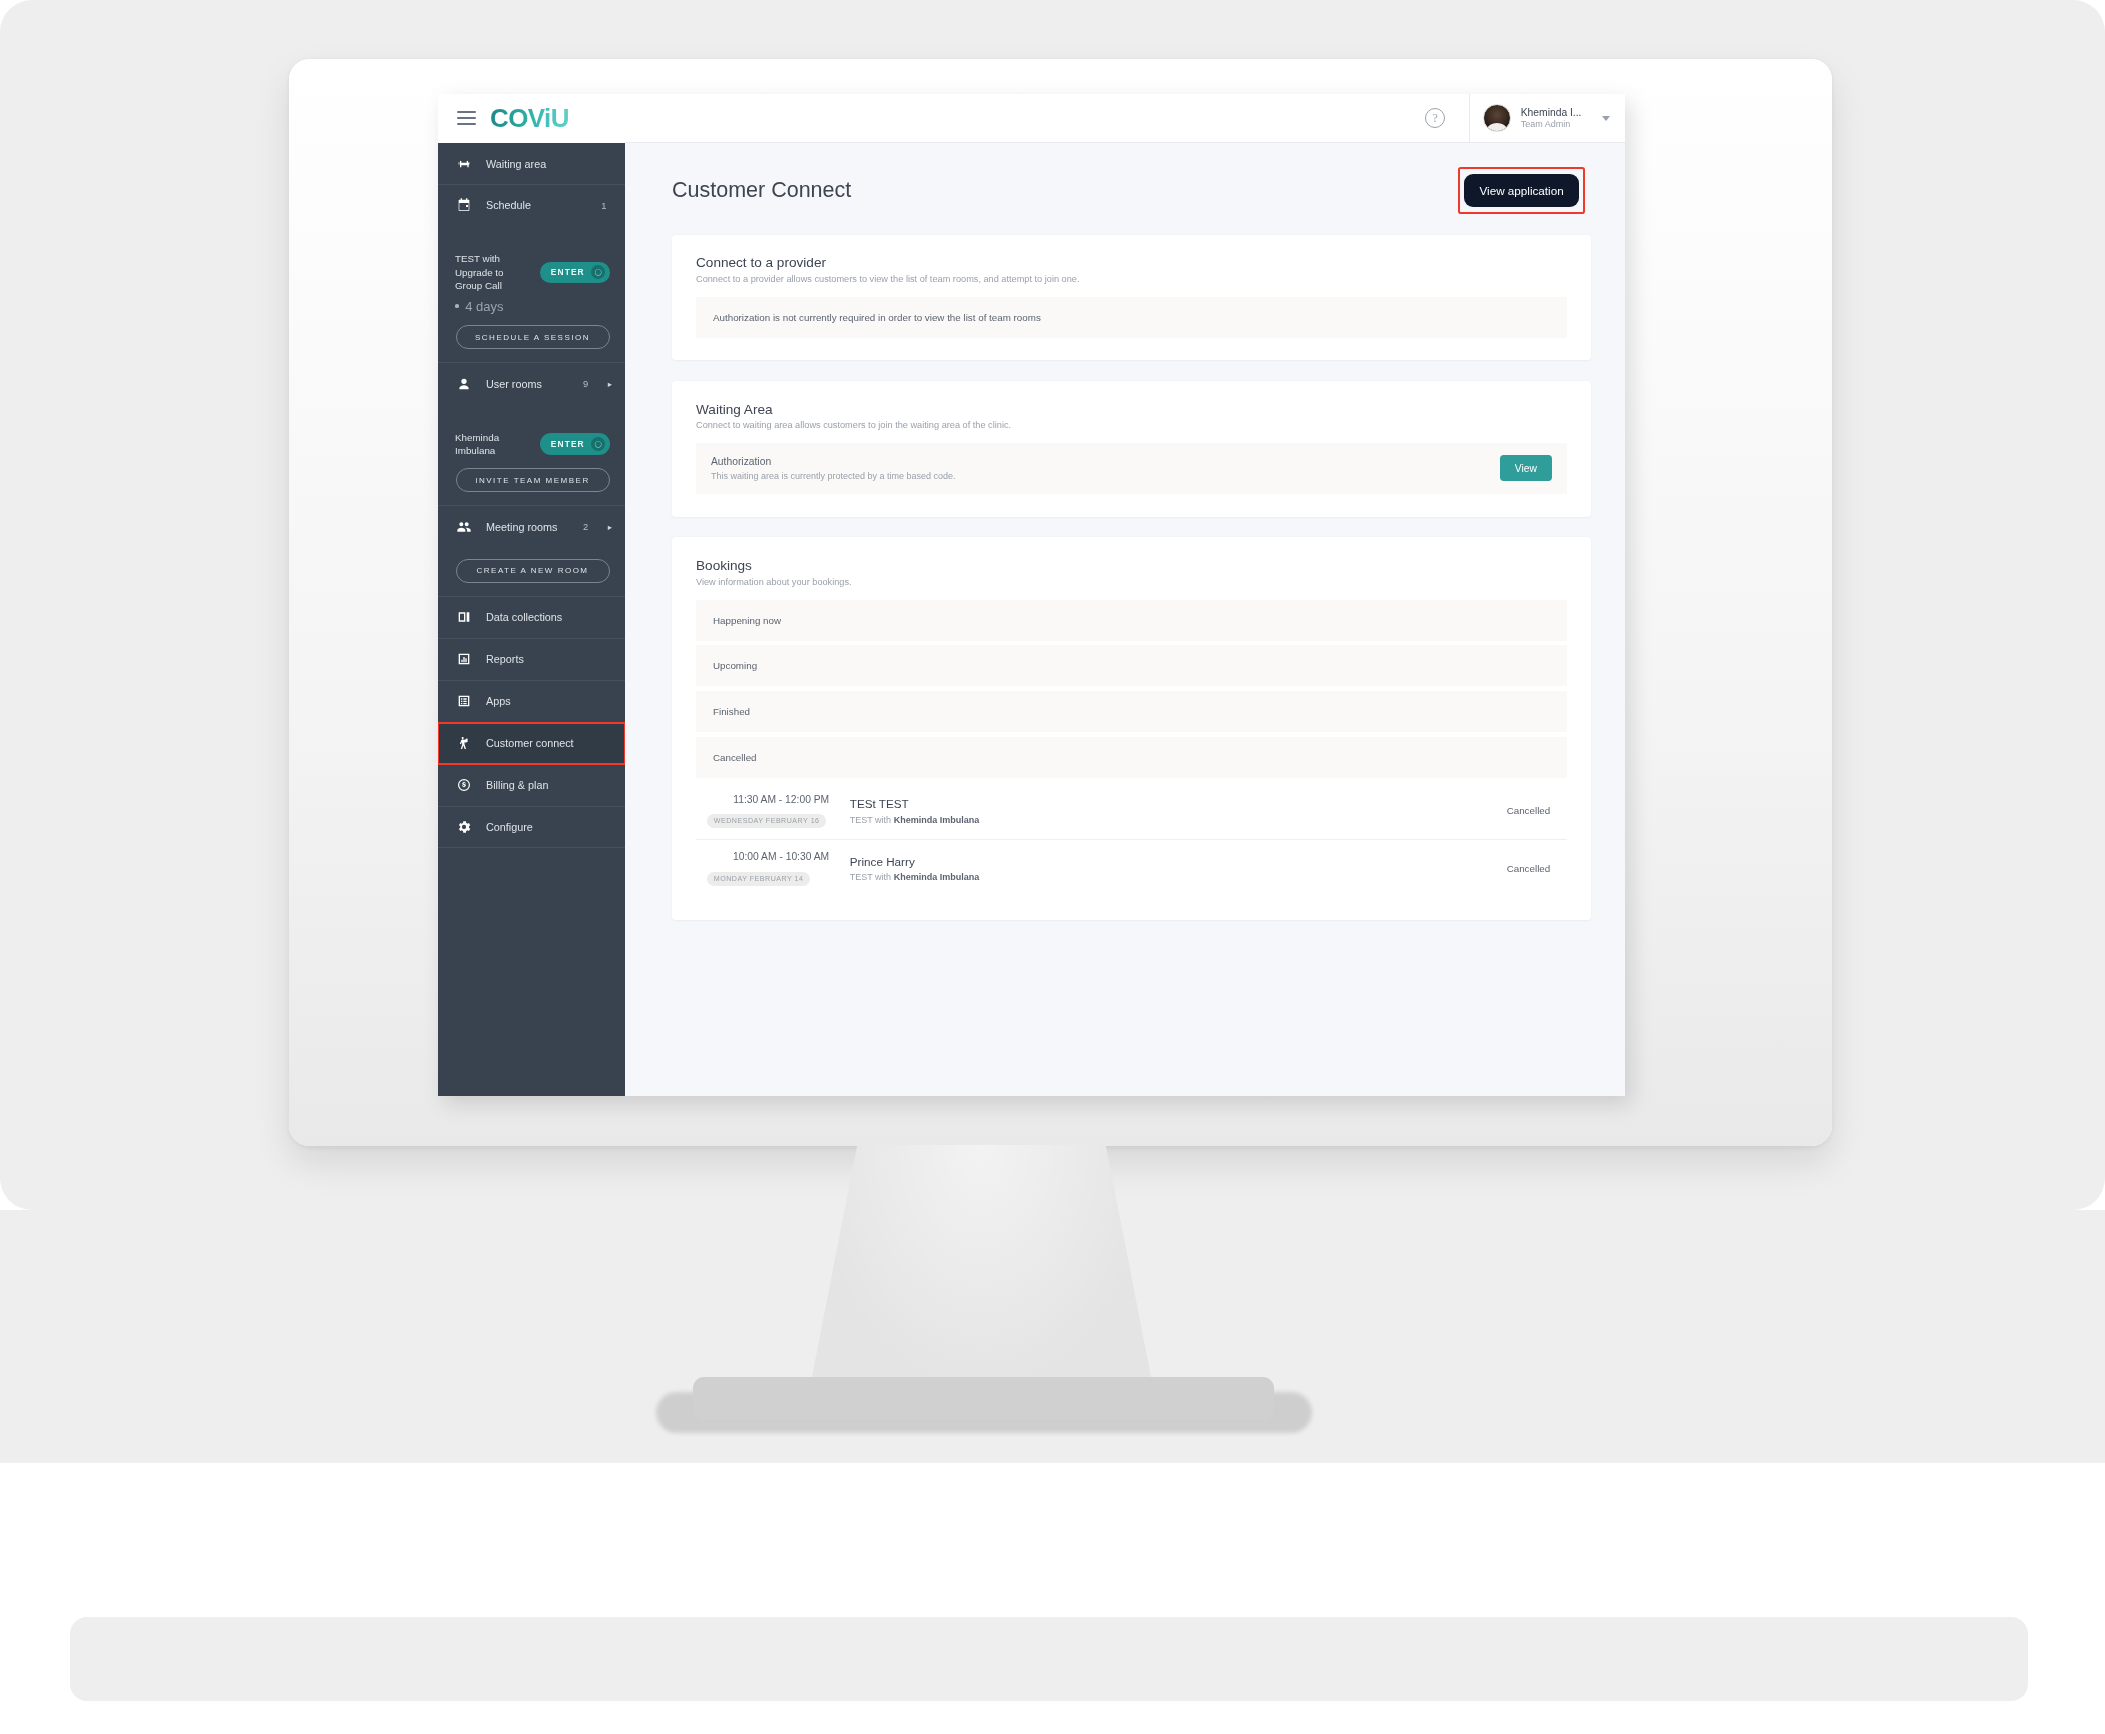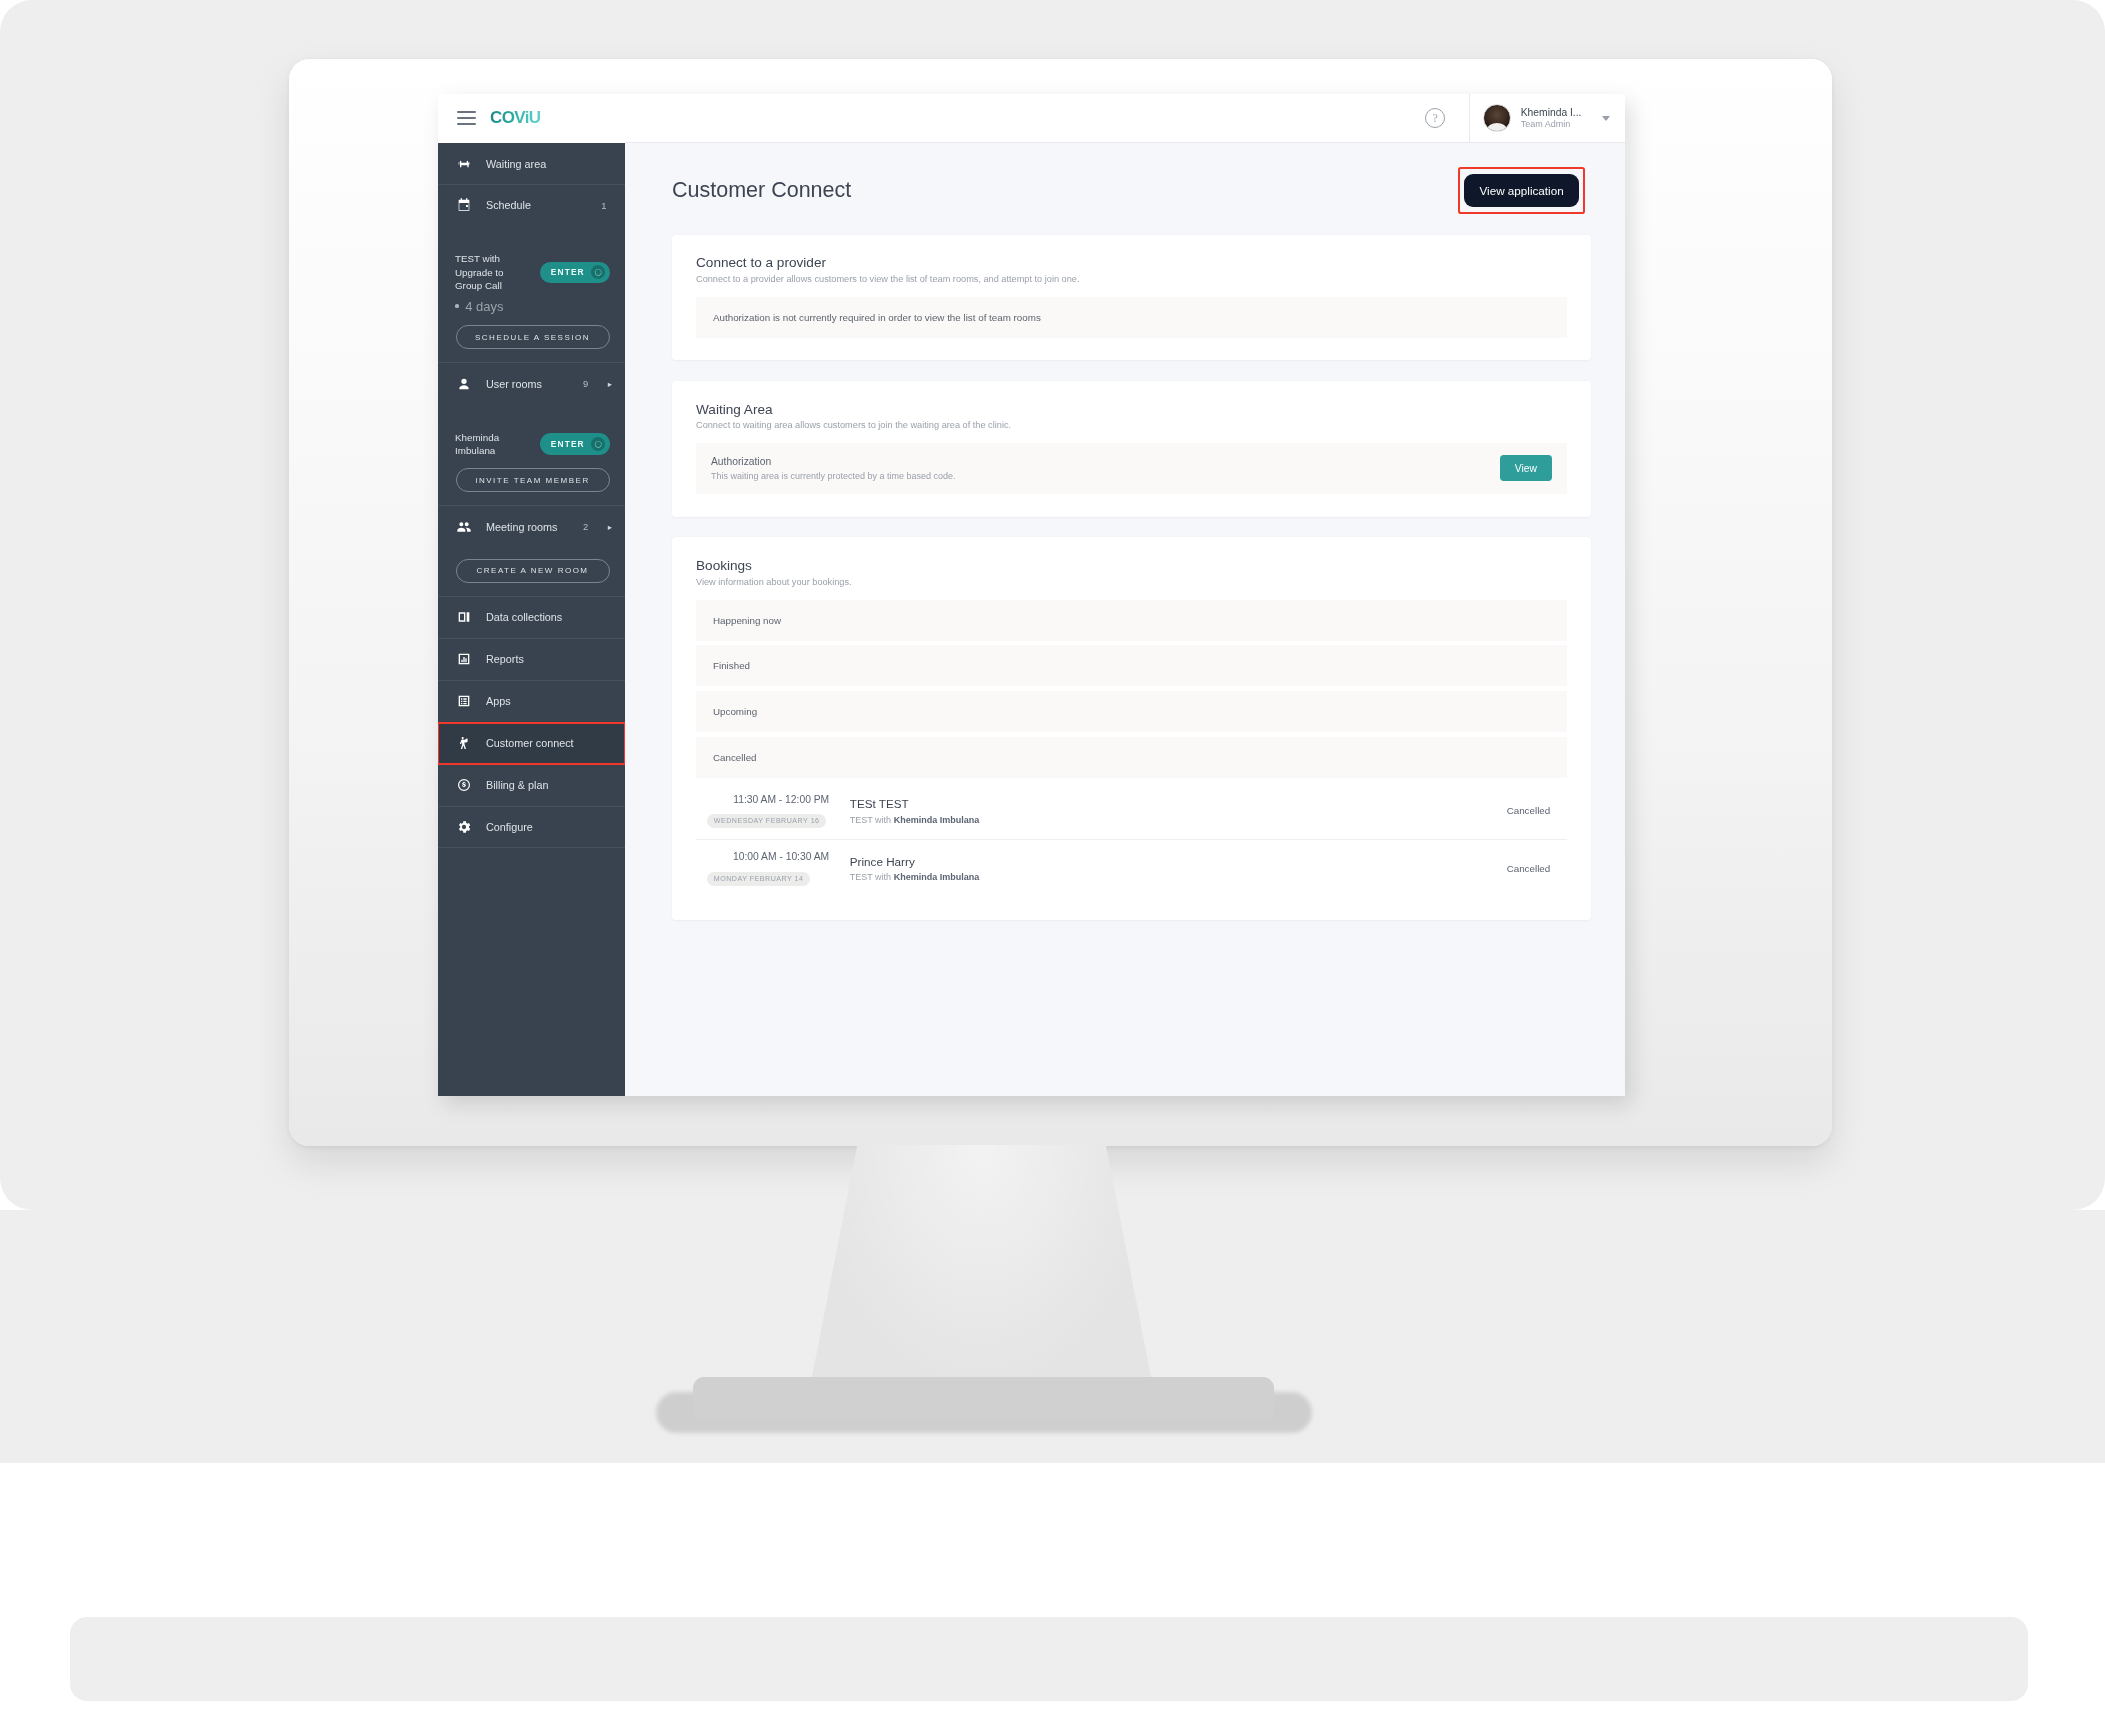--- a/index.html
+++ b/index.html
@@ -126,21 +126,21 @@
   }
   .brand-zone {
     width: 187px; height: 49px;
     display: flex; align-items: center;
     gap: 14px; padding-left: 19px;
     background:#ffffff;
   }
   .hamburger { display:flex; flex-direction:column; gap:3.7px; cursor:pointer; }
   .hamburger span { display:block; width:19px; height:2.3px; background:#6b7280; border-radius:1.9px; }
   .logo {
-    font-size: 17px;
+    font-size: 26px;
     font-weight: 800;
     letter-spacing: -0.6px;
     background: linear-gradient(90deg,#1f8a8a 0%, #2aa79e 40%, #49c3bb 75%, #5fd0c8 100%);
     -webkit-background-clip: text;
     background-clip: text;
     color: transparent;
   }
   .topbar-right {
     margin-left: auto;
     display: flex; align-items: center; height: 49px;
@@ -554,22 +554,22 @@
             </div>
             <button class="btn-view">View</button>
           </div>
         </div>
 
         <div class="card">
           <div class="card-title">Bookings</div>
           <div class="card-sub">View information about your bookings.</div>
 
           <div class="booking-group">Happening now</div>
+          <div class="booking-group">Upcoming</div>
           <div class="booking-group">Finished</div>
-          <div class="booking-group">Upcoming</div>
           <div class="booking-group">Cancelled</div>
 
           <div class="booking-row">
             <div class="bk-time-col">
               <span class="bk-time">11:30 AM - 12:00 PM</span>
               <span class="bk-date">WEDNESDAY FEBRUARY 16</span>
             </div>
             <div class="bk-main">
               <div class="bk-name">TESt TEST</div>
               <div class="bk-with">

